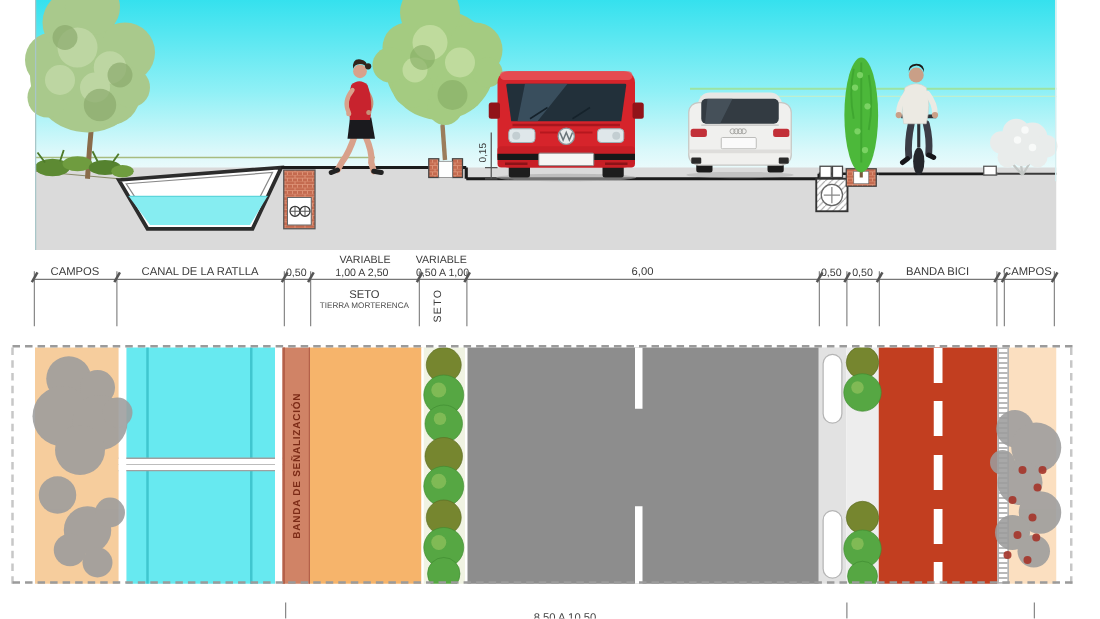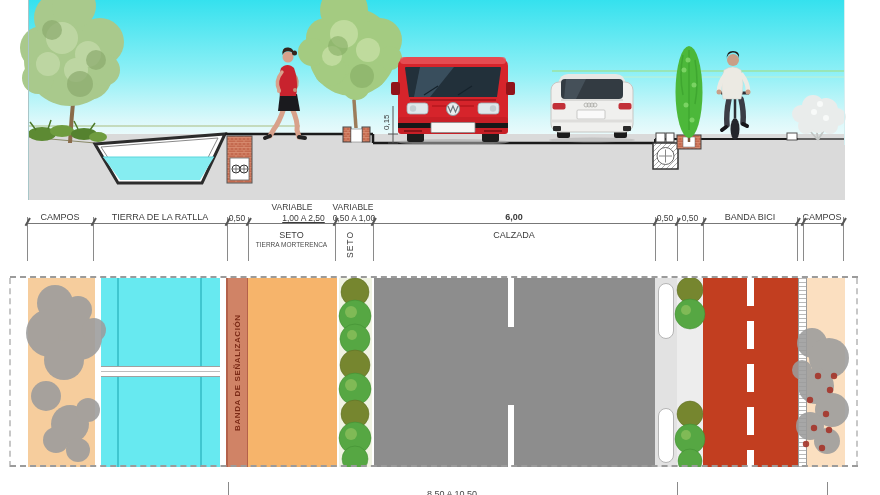--- a/index.html
+++ b/index.html
@@ -286,35 +286,34 @@
 
     <path d="M28.5,0V200" stroke="#a8c6c8" stroke-width="1"></path>
     <path d="M844.5,0V145" stroke="#d5eef0" stroke-width="1"></path>
   </svg>
 
   <div class="abs" style="left:0;top:195px;width:880px;height:70px;">
     <div class="dimtext vartext" style="left:262px;top:7px;width:60px;">VARIABLE</div>
     <div class="dimtext vartext" style="left:323px;top:7px;width:60px;">VARIABLE</div>
 
     <div class="dimtext" style="left:27px;top:17px;width:66px;">CAMPOS</div>
-    <div class="dimtext" style="left:93px;top:17px;width:134px;">TIERRA DE LA RATLLA</div>
+    <div class="dimtext" style="left:93px;top:17px;width:134px;">CANAL DE LA RATLLA</div>
     <div class="dimtext vartext" style="left:226px;top:18px;width:22px;">0,50</div>
-    <div class="dimtext vartext" style="left:260px;top:18px;width:87px;text-decoration:underline;">1,00 A 2,50</div>
+    <div class="dimtext vartext" style="left:246px;top:18px;width:87px;">1,00 A 2,50</div>
     <div class="dimtext vartext" style="left:330px;top:18px;width:48px;">0,50 A 1,00</div>
-    <div class="dimtext" style="left:373px;top:17px;width:282px;font-weight:bold;">6,00</div>
+    <div class="dimtext" style="left:373px;top:17px;width:282px;">6,00</div>
     <div class="dimtext vartext" style="left:653px;top:18px;width:24px;">0,50</div>
     <div class="dimtext vartext" style="left:677px;top:18px;width:26px;">0,50</div>
     <div class="dimtext" style="left:703px;top:17px;width:94px;">BANDA BICI</div>
     <div class="dimtext" style="left:800px;top:17px;width:44px;">CAMPOS</div>
 
     <div class="abs" style="left:27px;top:28px;width:817px;height:1px;background:#777;"></div>
 
     <div class="dimtext" style="left:248px;top:35px;width:87px;">SETO</div>
     <div class="dimtext dimsmall" style="left:240px;top:45px;width:103px;">TIERRA MORTERENCA</div>
-    <div class="dimtext" style="left:373px;top:35px;width:282px;">CALZADA</div>
   </div>
   <div class="seto-vert">SETO</div>
 
   <div class="tick" style="left:27px;"></div>
   <div class="tick" style="left:93px;"></div>
   <div class="tick" style="left:227px;"></div>
   <div class="tick" style="left:248px;"></div>
   <div class="tick" style="left:335px;"></div>
   <div class="tick" style="left:373px;"></div>
   <div class="tick" style="left:655px;"></div>

